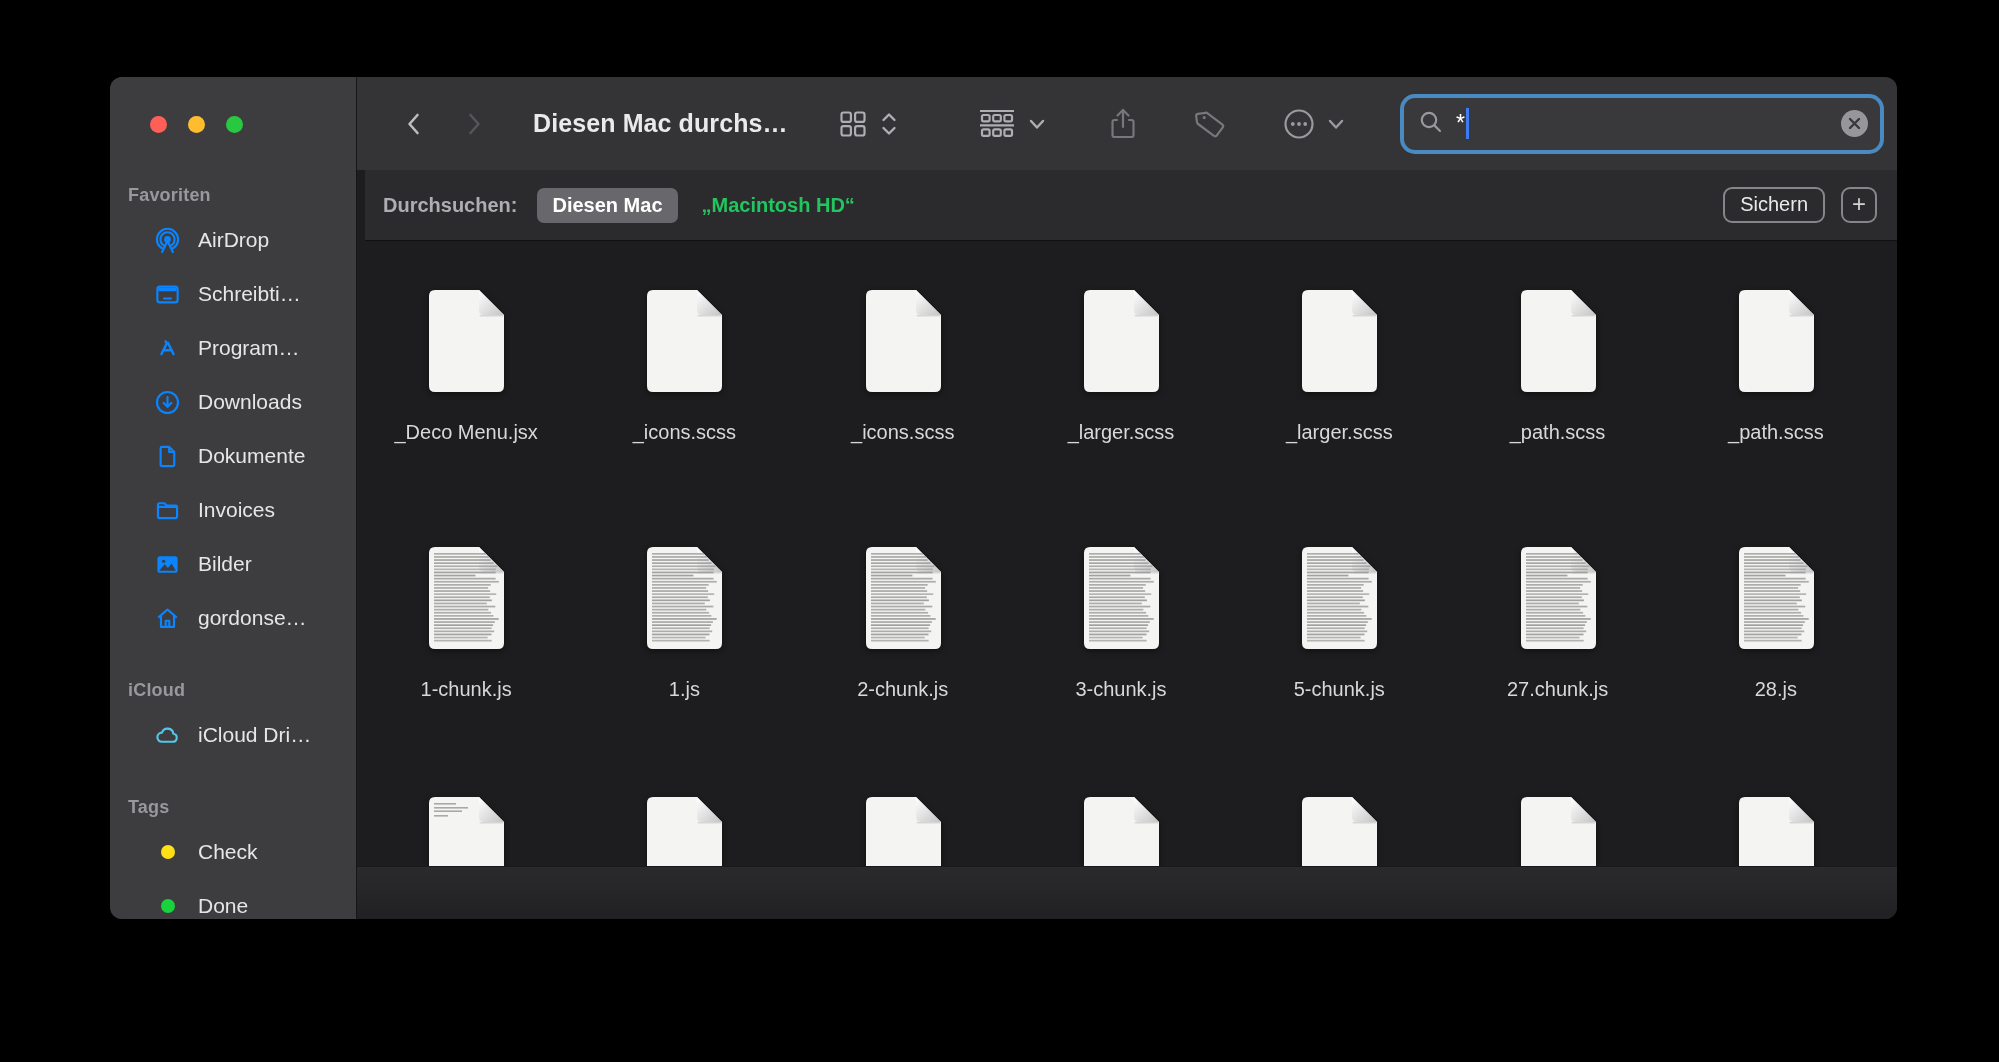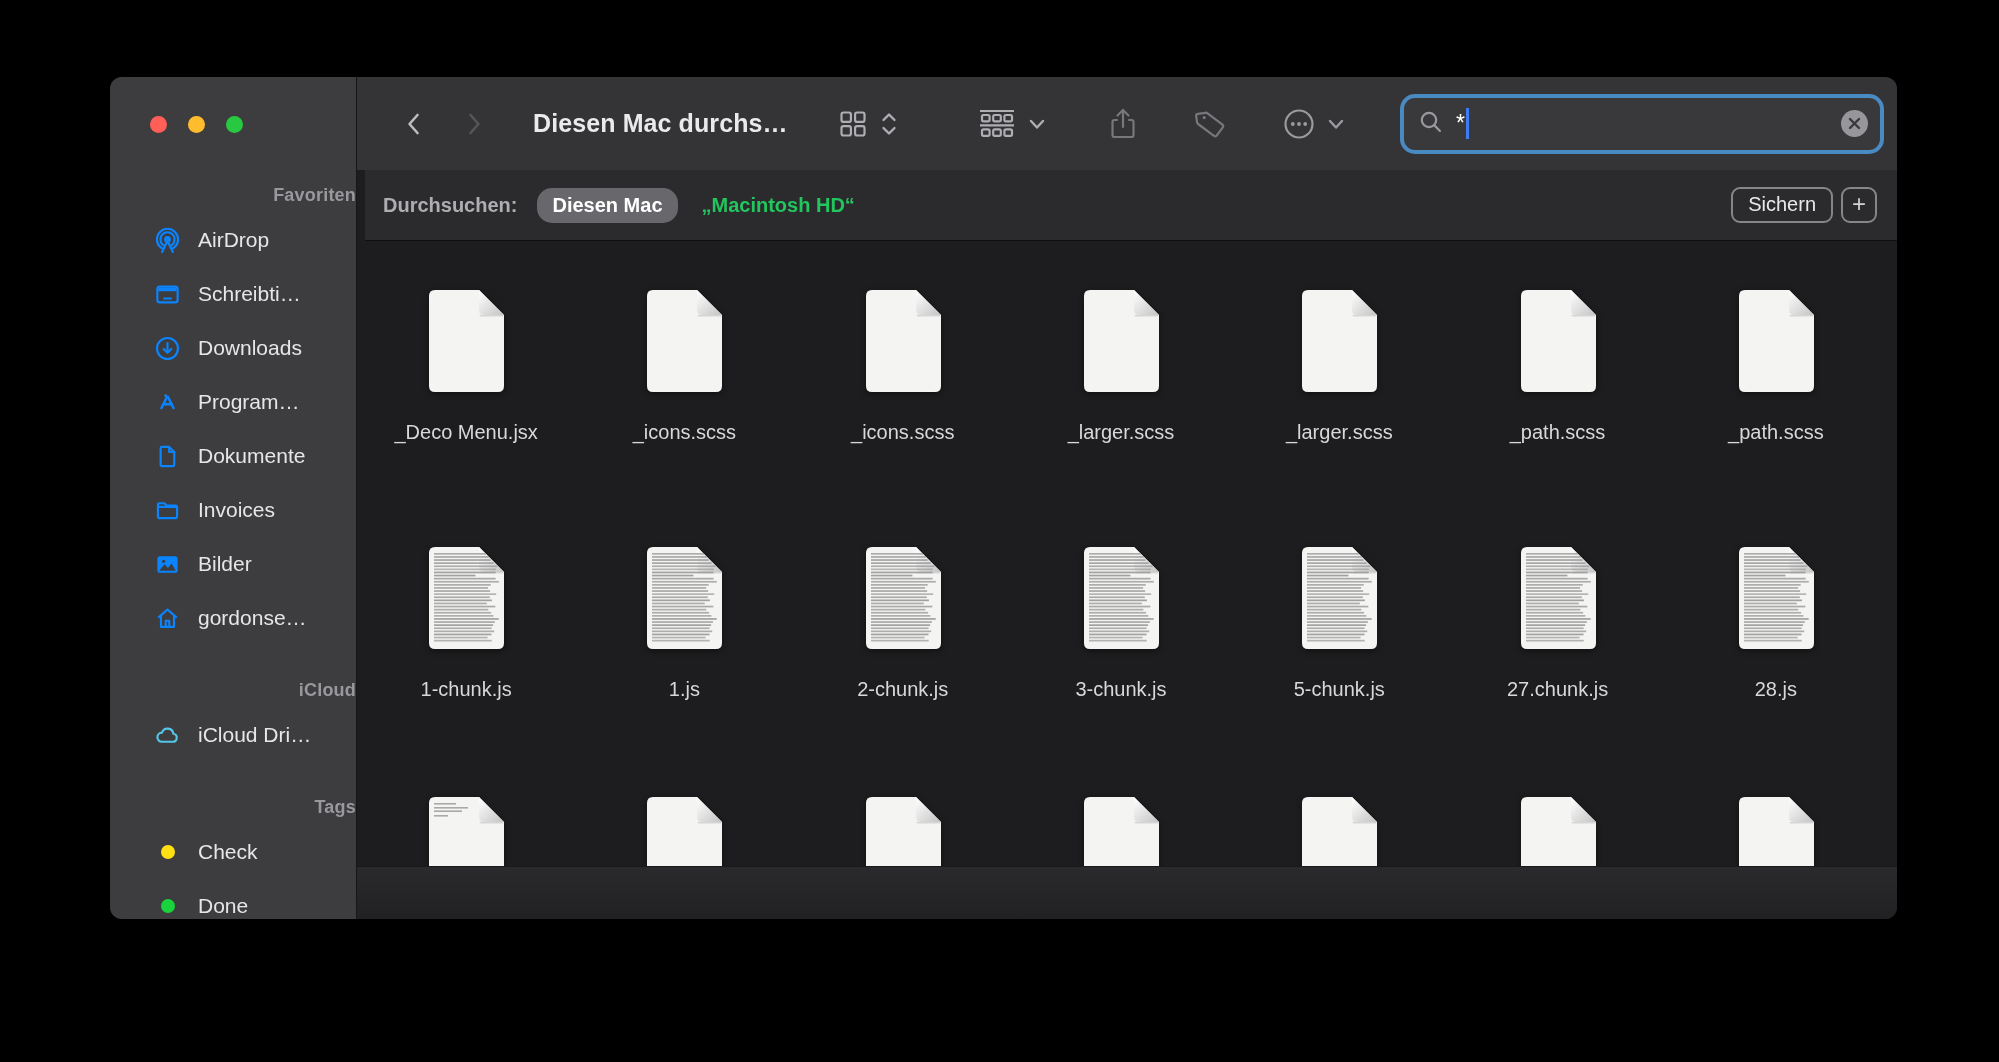--- a/index.html
+++ b/index.html
@@ -19,22 +19,22 @@
     border-right:1px solid #161618;box-sizing:border-box;overflow:hidden;
   }
   .traffic{display:flex;gap:21px;padding:39px 0 0 40px;}
   .light{width:17px;height:17px;border-radius:50%;}
   .light.red{background:var(--traffic_red);}
   .light.yellow{background:var(--traffic_yellow);}
   .light.green{background:var(--traffic_green);}
   .side-section{margin-top:33px;}
   .side-section.first{margin-top:50px;}
   .side-header{
-    padding-left:26px;font-size:18px;font-weight:bold;color:#98989d;
-    height:24px;line-height:24px;margin-bottom:6px;letter-spacing:.2px;text-align:right;
+    padding-left:18px;font-size:18px;font-weight:bold;color:#98989d;
+    height:24px;line-height:24px;margin-bottom:6px;letter-spacing:.2px;
   }
   .side-item{
     height:54px;display:flex;align-items:center;gap:17px;padding-left:44px;
     font-size:21px;color:#e6e6e8;cursor:default;white-space:nowrap;
   }
   .side-icon{width:27px;height:27px;flex:0 0 27px;display:flex;align-items:center;justify-content:center;}
   .side-icon svg{width:27px;height:27px;}
   .tag-dot{width:14px;height:14px;border-radius:50%;margin:0 6px 0 7px;}
   .tag-dot.check{background:var(--tag_check);}
   .tag-dot.done{background:var(--tag_done);}
@@ -75,24 +75,24 @@
   }
   .clear-btn svg{width:13px;height:13px;}
   
   .scopebar{
     height:71px;flex:0 0 71px;background:#2b2b2d;border-bottom:1px solid #101012;
     display:flex;align-items:center;padding:0 20px 0 18px;box-sizing:border-box;margin-left:8px;
   }
   .scope-label{font-size:20px;font-weight:bold;color:#aeaeb2;}
   .scope-pill{
     margin-left:20px;background:#68686c;color:#fff;font-size:20px;font-weight:bold;
-    padding:6px 15px;border-radius:15px;border:none;
+    padding:6px 15px;border-radius:7px;border:none;
   }
   .scope-plain{margin-left:24px;font-size:20px;font-weight:bold;color:#22c55e;}
-  .scope-right{margin-left:auto;display:flex;align-items:flex-end;gap:8px;}
+  .scope-right{margin-left:auto;display:flex;align-items:flex-end;gap:16px;}
   .save-btn{
     background:none;border:2px solid #85858a;border-radius:9px;color:#e9e9eb;
     font-size:20px;padding:4px 15px 5px;height:36px;box-sizing:border-box;
     font-family:inherit;
   }
   .add-btn{
     background:none;border:2px solid #85858a;border-radius:9px;color:#d3d3d5;
     width:36px;height:36px;box-sizing:border-box;font-size:24px;line-height:1;
     display:flex;align-items:center;justify-content:center;padding:0 0 3px;
   }
@@ -204,39 +204,39 @@
             <rect x="3" y="5" width="18" height="14" rx="2.2" stroke="var(--accent_blue)" stroke-width="1.9"></rect>
             <rect x="3.9" y="5.9" width="16.2" height="3.2" fill="var(--accent_blue)"></rect>
             <rect x="8" y="14.6" width="8" height="1.9" rx=".9" fill="var(--accent_blue)"></rect>
           </svg>
         </span>
         <span>Schreibti…</span>
       </div>
 
       <div class="side-item">
         <span class="side-icon">
-          <svg viewBox="0 0 24 24" fill="none" stroke="var(--accent_blue)" stroke-width="1.9" stroke-linecap="round" stroke-linejoin="round">
-            <circle cx="12" cy="12" r="9.3"></circle>
-            <path d="M12 7.2 V15.4"></path>
-            <path d="M8.6 12.4 L12 15.8 L15.4 12.4"></path>
-          </svg>
-        </span>
-        <span>Downloads</span>
-      </div>
-
-      <div class="side-item">
-        <span class="side-icon">
           <svg viewBox="0 0 24 24" fill="none" stroke="var(--accent_blue)" stroke-width="2.1" stroke-linecap="round">
             <path d="M6.6 17 L11.5 7.2"></path>
             <path d="M17.4 17 L12.5 7.2"></path>
             <path d="M8.6 13.6 H15.4"></path>
             <path d="M10.2 5.6 L11.5 7.2"></path>
           </svg>
         </span>
         <span>Program…</span>
+      </div>
+
+      <div class="side-item">
+        <span class="side-icon">
+          <svg viewBox="0 0 24 24" fill="none" stroke="var(--accent_blue)" stroke-width="1.9" stroke-linecap="round" stroke-linejoin="round">
+            <circle cx="12" cy="12" r="9.3"></circle>
+            <path d="M12 7.2 V15.4"></path>
+            <path d="M8.6 12.4 L12 15.8 L15.4 12.4"></path>
+          </svg>
+        </span>
+        <span>Downloads</span>
       </div>
 
       <div class="side-item">
         <span class="side-icon">
           <svg viewBox="0 0 24 24" fill="none" stroke="var(--accent_blue)" stroke-width="1.9" stroke-linejoin="round">
             <path d="M7 3.5 H13.5 L18 8 V19 Q18 20.5 16.5 20.5 H7 Q5.9 20.5 5.9 19.4 V4.6 Q5.9 3.5 7 3.5 Z"></path>
             <path d="M13.5 3.5 V8 H18"></path>
           </svg>
         </span>
         <span>Dokumente</span>

